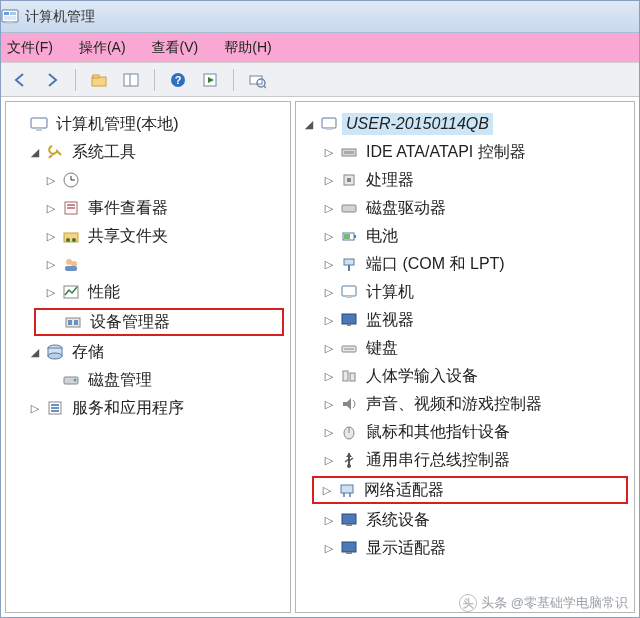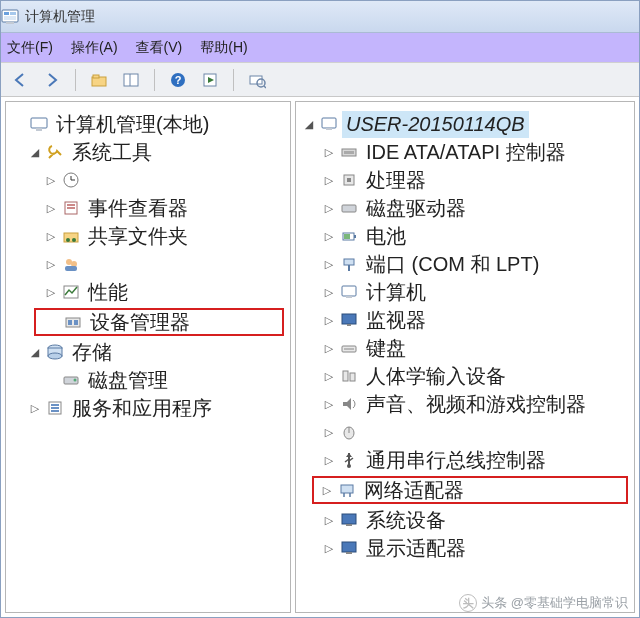--- a/index.html
+++ b/index.html
@@ -31,23 +31,23 @@
     gap: 6px;
     border-bottom: 1px solid #aabbd4;
   }
   .titlebar .app-icon { width:18px; height:18px; }
   .titlebar .title { font-size: 14px; color:#333; }
   .menubar {
     height: 30px;
     display:flex;
     align-items:center;
     padding: 0 6px;
-    gap: 18px;
+    gap: 26px;
     border-bottom: 1px solid #d0d0d0;
-    background:#c4b5fd;
+    background:#f9a8d4;
     font-size: 14px;
   }
   .menubar span { cursor:default; }
   .toolbar {
     height: 34px;
     display:flex;
     align-items:center;
     padding: 0 6px;
     gap: 6px;
     border-bottom: 1px solid #c8c8c8;
@@ -73,21 +73,21 @@
     padding: 8px 6px 8px 6px;
   }
   .pane-left { width: 286px; }
   .pane-right { flex:1; }
   .tree-node { display:flex; align-items:center; height:28px; gap:4px; white-space:nowrap; }
   .caret {
     width:14px; text-align:center; color:#555; font-size:11px;
   }
   .caret.empty { color:transparent; }
   .node-icon { width:18px; height:18px; display:flex; align-items:center; justify-content:center; }
-  .node-label { font-size:20px; padding: 2px 4px; }
+  .node-label { font-size:16px; padding: 2px 4px; }
   .highlight-box { border:2px solid #d61f1f; }
   .indent { display:inline-block; }
   .watermark {
     position:absolute;
     bottom:6px; right:12px;
     font-size:13px;
     color:#9aa0a6;
     display:flex; align-items:center; gap:4px;
   }
   .watermark .wm-icon {
@@ -446,20 +446,21 @@
 
       <div class="tree-node">
         <span class="indent" style="width:16px"></span>
         <span class="caret">▷</span>
         <span class="node-icon">
             <svg width="18" height="18">
               <ellipse cx="9" cy="10" rx="5" ry="6" fill="#e8e8e8" stroke="#888"></ellipse>
               <line x1="9" y1="4" x2="9" y2="10" stroke="#888"></line>
             </svg>
           </span>
+        <span class="node-label">鼠标和其他指针设备</span>
       </div>
 
       <div class="tree-node">
         <span class="indent" style="width:16px"></span>
         <span class="caret">▷</span>
         <span class="node-icon">
             <svg width="18" height="18">
               <line x1="9" y1="2" x2="9" y2="16" stroke="#555" stroke-width="2"></line>
               <circle cx="9" cy="15" r="2" fill="#555"></circle>
               <polygon points="9,2 6,6 12,6" fill="#555"></polygon>

